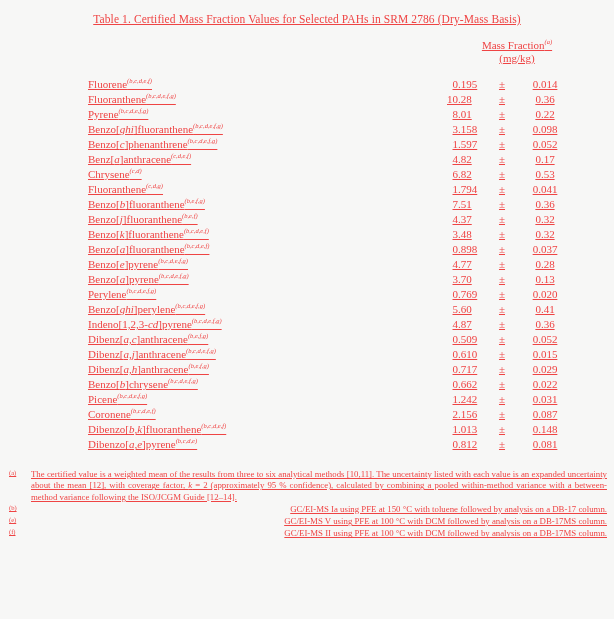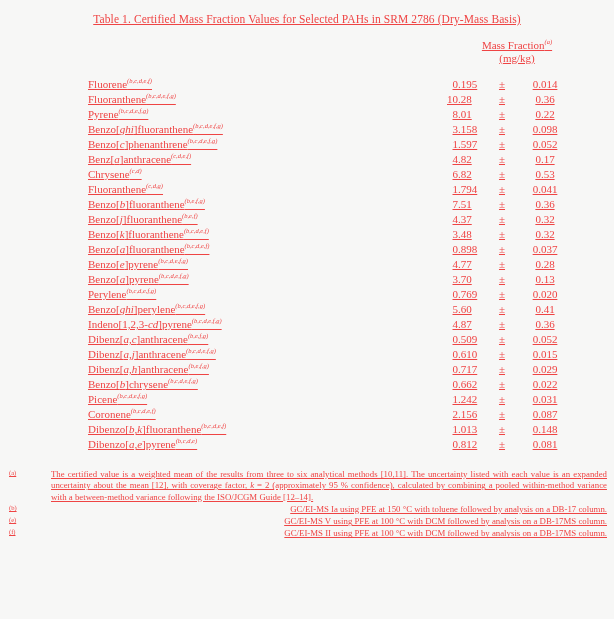--- a/index.html
+++ b/index.html
@@ -61,21 +61,21 @@
   .fn{display:flex;margin-bottom:1px;}
   .fn-label{
     width:22px;
     flex:none;
     font-size:6.5px;
     vertical-align:super;
     position:relative;
     top:-2px;
   }
   .fn-text{flex:1;text-align:right;}
-  .fn-justify .fn-text{text-align:justify;margin-left:20px;}
+  .fn-justify .fn-text{text-align:justify;}
 </style>
 </head>
 <body>
 
 <div class="page">
 
   <div class="title">Table 1.  Certified Mass Fraction Values for Selected PAHs in SRM 2786 (Dry-Mass Basis)</div>
 
   <div class="mf-header">
     <div><span>Mass Fraction</span><sup class="note">(a)</sup></div>

